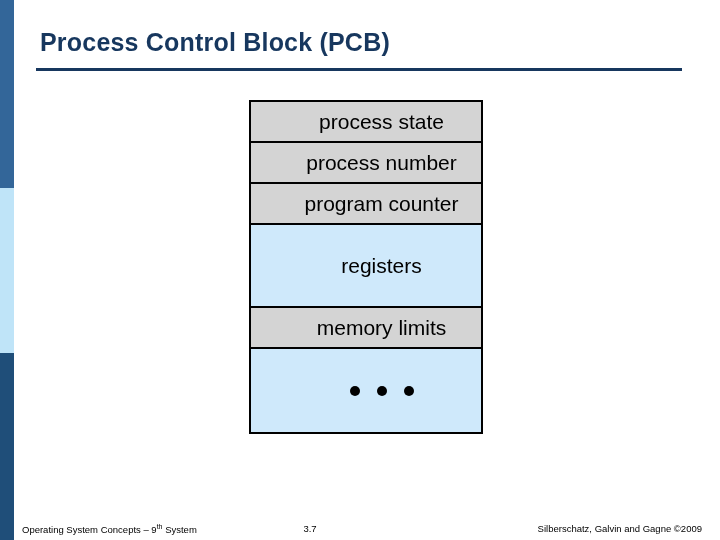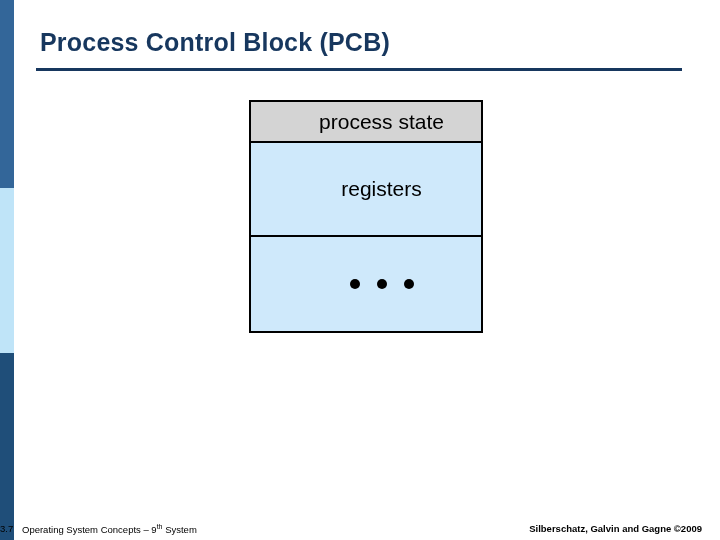--- a/index.html
+++ b/index.html
@@ -78,21 +78,21 @@
   .pcb-row:last-child {
     border-bottom: none;
   }
   .row-gray {
     background: #d4d4d4;
   }
   .row-blue {
     background: #cfe9fb;
   }
   .h-normal { height: 41px; }
-  .h-tall   { height: 94px; }
+  .h-tall   { height: 83px; }
 
   .dots {
     display: flex;
     align-items: center;
     justify-content: center;
     gap: 17px;
     width: 100%;
   }
   .dot {
     width: 10px;
@@ -108,50 +108,59 @@
     top: 523px;
     font-size: 9.5px;
     color: #000000;
     white-space: nowrap;
   }
   .footer-center {
     position: absolute;
     left: 0;
     top: 523px;
     width: 620px;
+    text-align: center;
     font-size: 9.5px;
     color: #000000;
   }
   .footer-right {
     position: absolute;
     right: 18px;
     top: 523px;
     font-size: 9.5px;
     color: #000000;
     white-space: nowrap;
-    font-weight: bold;
   }
   sup { font-size: 7px; vertical-align: super; }
 </style>
 </head>
 <body>
 
 <div class="left-bar-top"></div>
 <div class="left-bar-mid"></div>
 <div class="left-bar-bottom"></div>
 
 <div class="title">Process Control Block (PCB)</div>
 <div class="title-rule"></div>
 
 <div class="pcb">
   <div class="pcb-row row-gray h-normal">
     <span>process state</span>
   </div>
+  <div class="pcb-row row-gray h-normal">
+    <span>process number</span>
+  </div>
+  <div class="pcb-row row-gray h-normal">
+    <span>program counter</span>
+  </div>
   <div class="pcb-row row-blue h-tall">
     <span>registers</span>
+  </div>
+  <div class="pcb-row row-gray h-normal">
+    <span>memory limits</span>
   </div>
   <div class="pcb-row row-blue h-tall">
     <span class="dots">
       <span class="dot"></span>
       <span class="dot"></span>
       <span class="dot"></span>
     </span>
   </div>
 </div>
 

